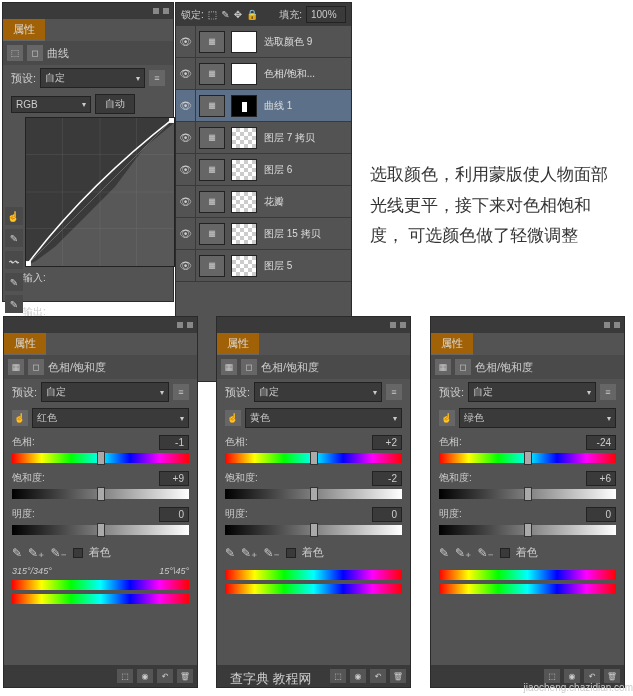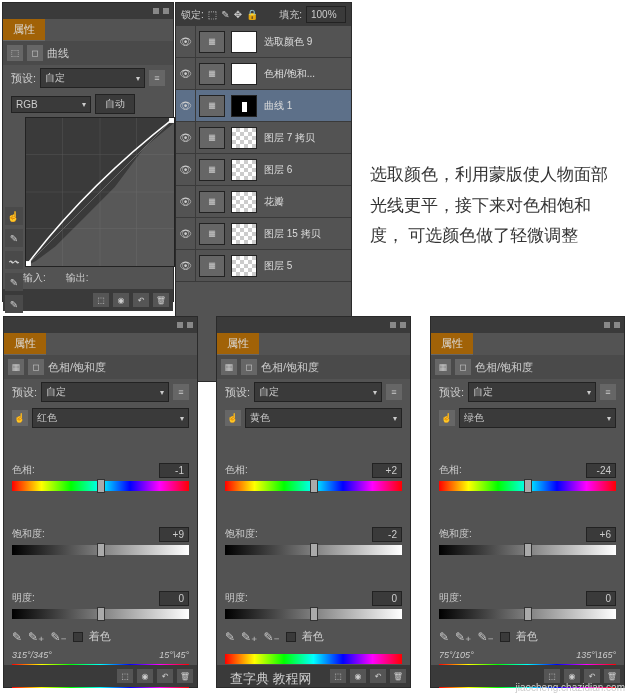--- a/index.html
+++ b/index.html
@@ -10,53 +10,53 @@
 .header-dot { width: 6px; height: 6px; background: #888; }
 .icon-row { display: flex; align-items: center; gap: 4px; padding: 4px; background: #4a4a4a; }
 .small-icon { width: 16px; height: 16px; background: #666; display: flex; align-items: center; justify-content: center; font-size: 9px; }
 .row { display: flex; align-items: center; padding: 3px 8px; gap: 4px; }
 .select { flex: 1; background: #3a3a3a; color: #ccc; border: 1px solid #222; padding: 2px 4px; font-size: 10px; display: flex; justify-content: space-between; align-items: center; }
 .chevron { font-size: 8px; }
 .curves-graph { width: 150px; height: 150px; background: #3a3a3a; border: 1px solid #222; position: relative; }
 .curve-line { position: absolute; width: 100%; height: 100%; }
 .tool-col { position: absolute; left: 2px; top: 90px; display: flex; flex-direction: column; gap: 4px; }
 .tool-btn { width: 18px; height: 18px; background: #4a4a4a; display: flex; align-items: center; justify-content: center; font-size: 10px; cursor: pointer; }
-.io-row { display: flex; gap: 20px; padding: 4px 20px; font-size: 10px; }
+.io-row { display: flex; gap: 20px; padding: 4px 20px; font-size: 10px; flex-direction: column; }
 .bottom-icons { display: flex; justify-content: flex-end; gap: 4px; padding: 4px; background: #3a3a3a; }
 .mini-btn { width: 16px; height: 14px; background: #555; font-size: 8px; display: flex; align-items: center; justify-content: center; }
 
 .layers-panel { position: absolute; }
 .layers-header { background: #3a3a3a; padding: 3px 5px; display: flex; align-items: center; gap: 4px; font-size: 10px; }
 .layer-row { display: flex; align-items: center; border-bottom: 1px solid #3a3a3a; height: 32px; background: #535353; }
 .layer-row.sel { background: #5d7089; }
 .eye { width: 20px; height: 32px; display: flex; align-items: center; justify-content: center; font-size: 10px; border-right: 1px solid #3a3a3a; }
 .thumb { width: 26px; height: 22px; background: #888; margin: 0 3px; border: 1px solid #222; }
 .thumb.white { background: #fff; }
 .thumb.trans { background: repeating-conic-gradient(#ccc 0 25%, #fff 0 50%) 0 0/8px 8px; }
 .thumb.mask { background: #000; position: relative; }
 .thumb.mask::after { content: ''; position: absolute; left: 40%; top: 30%; width: 5px; height: 10px; background: #fff; }
 .layer-name { font-size: 10px; color: #ddd; margin-left: 4px; }
 
 .hsl-panel { position: absolute; width: 195px; }
-.slider-row { padding: 4px 8px; margin-top: 28px; }
+.slider-row { padding: 4px 8px; }
 .slider-label { display: flex; justify-content: space-between; font-size: 10px; margin-bottom: 3px; }
 .slider-val { background: #3a3a3a; padding: 1px 4px; min-width: 30px; text-align: right; border: 1px solid #222; }
 .slider-track { height: 10px; position: relative; }
 .hue-grad { background: linear-gradient(to right, red, yellow, lime, cyan, blue, magenta, red); }
 .gray-grad { background: linear-gradient(to right, #000, #fff); }
 .slider-thumb { position: absolute; top: -2px; left: 50%; width: 8px; height: 14px; background: #aaa; border: 1px solid #333; transform: translateX(-50%); }
 .eyedrop-row { display: flex; align-items: center; gap: 6px; padding: 6px 8px; }
 .eyedrop { font-size: 12px; }
 .checkbox { width: 10px; height: 10px; background: #3a3a3a; border: 1px solid #222; }
 .range-bar { margin: 4px 8px; height: 10px; }
 .range-label { display: flex; justify-content: space-between; font-size: 9px; padding: 0 8px; font-style: italic; }
 
 .instruction { position: absolute; left: 370px; top: 160px; width: 250px; font-size: 17px; color: #333; line-height: 1.8; font-family: "SimSun"; }
 .watermark { position: absolute; bottom: 8px; left: 230px; color: #ccc; font-size: 13px; font-family: Arial; }
-.watermark2 { position: absolute; bottom: 3px; right: 8px; color: #ccc; font-size: 10px; font-family: Arial; }
+.watermark2 { position: absolute; bottom: 3px; right: 0; color: #ccc; font-size: 10px; font-family: Arial; }
 </style>
 </head>
 <body>
 
 <div class="panel" style="left:2px; top:2px; width:172px; height:300px;">
   <div class="panel-header">
     <div class="header-dot"></div>
     <div class="header-dot"></div>
   </div>
   <div class="panel-tab">属性</div>
@@ -378,24 +378,20 @@
           <div class="slider-thumb"></div>
         </div>
     </div>
     <div class="eyedrop-row">
       <span class="eyedrop">✎</span>
       <span class="eyedrop">✎₊</span>
       <span class="eyedrop">✎₋</span>
       <div class="checkbox"></div>
       <span>着色</span>
     </div>
-    <div class="range-label">
-        <span>75°/105°</span>
-        <span>135°\165°</span>
-      </div>
     <div class="range-bar hue-grad"></div>
     <div class="range-bar hue-grad"></div>
     <div class="bottom-icons" style="position:absolute;bottom:0;left:0;right:0;">
       <div class="mini-btn">⬚</div>
       <div class="mini-btn">◉</div>
       <div class="mini-btn">↶</div>
       <div class="mini-btn">🗑</div>
     </div>
   </div>
   </div>

